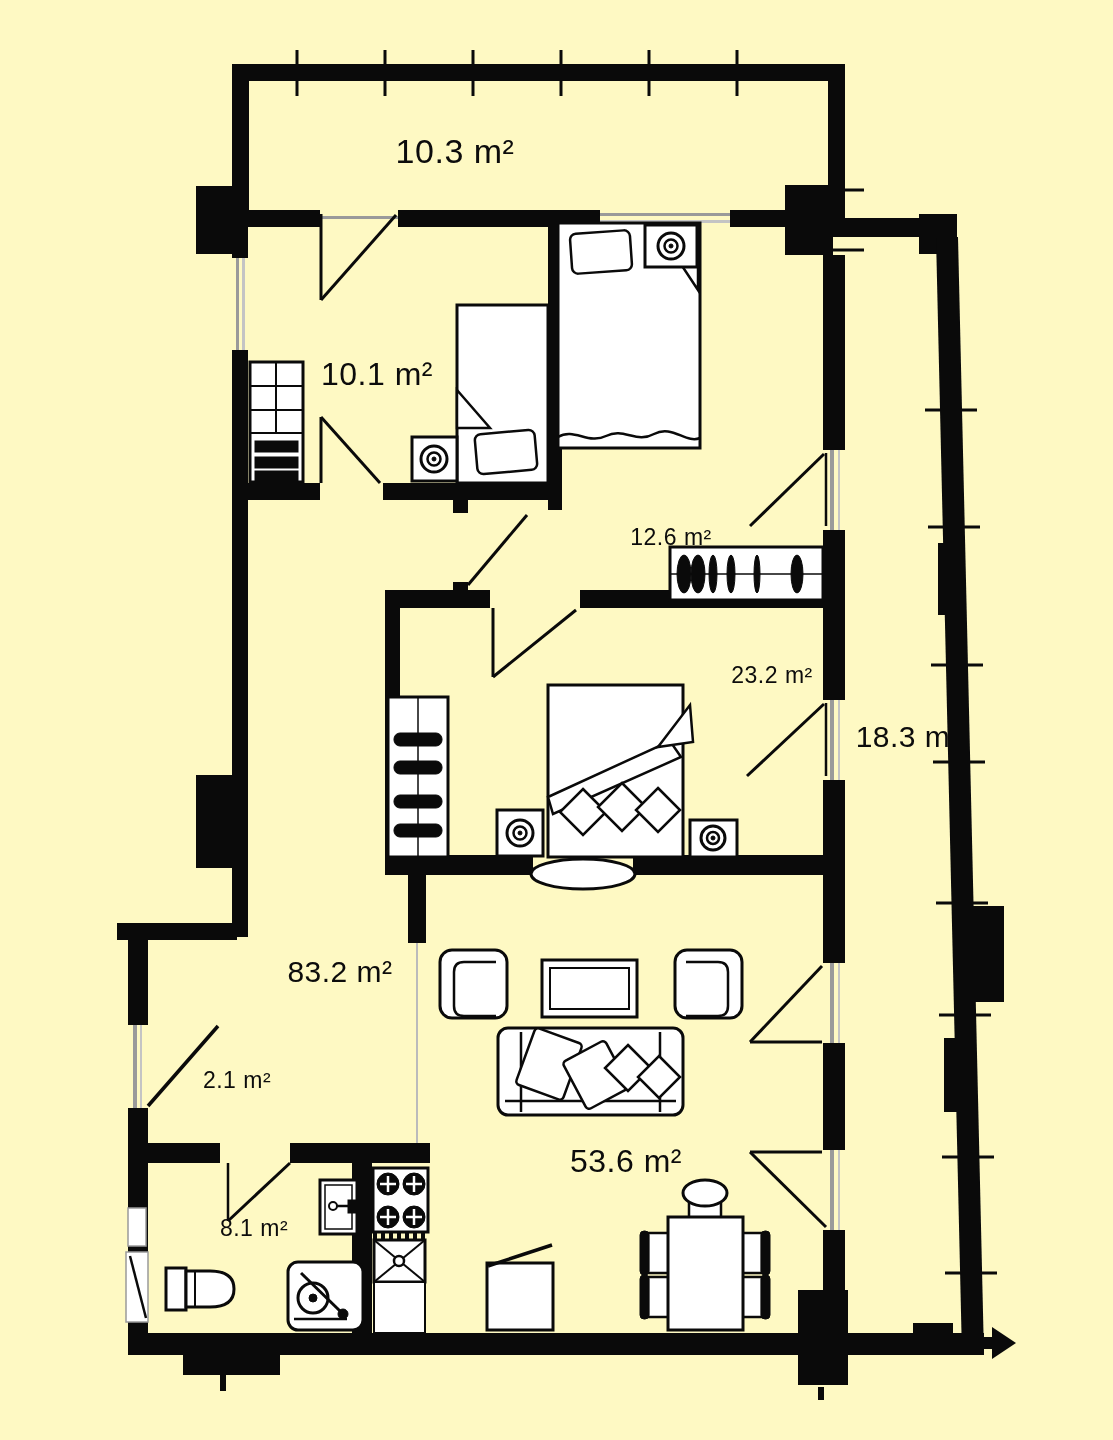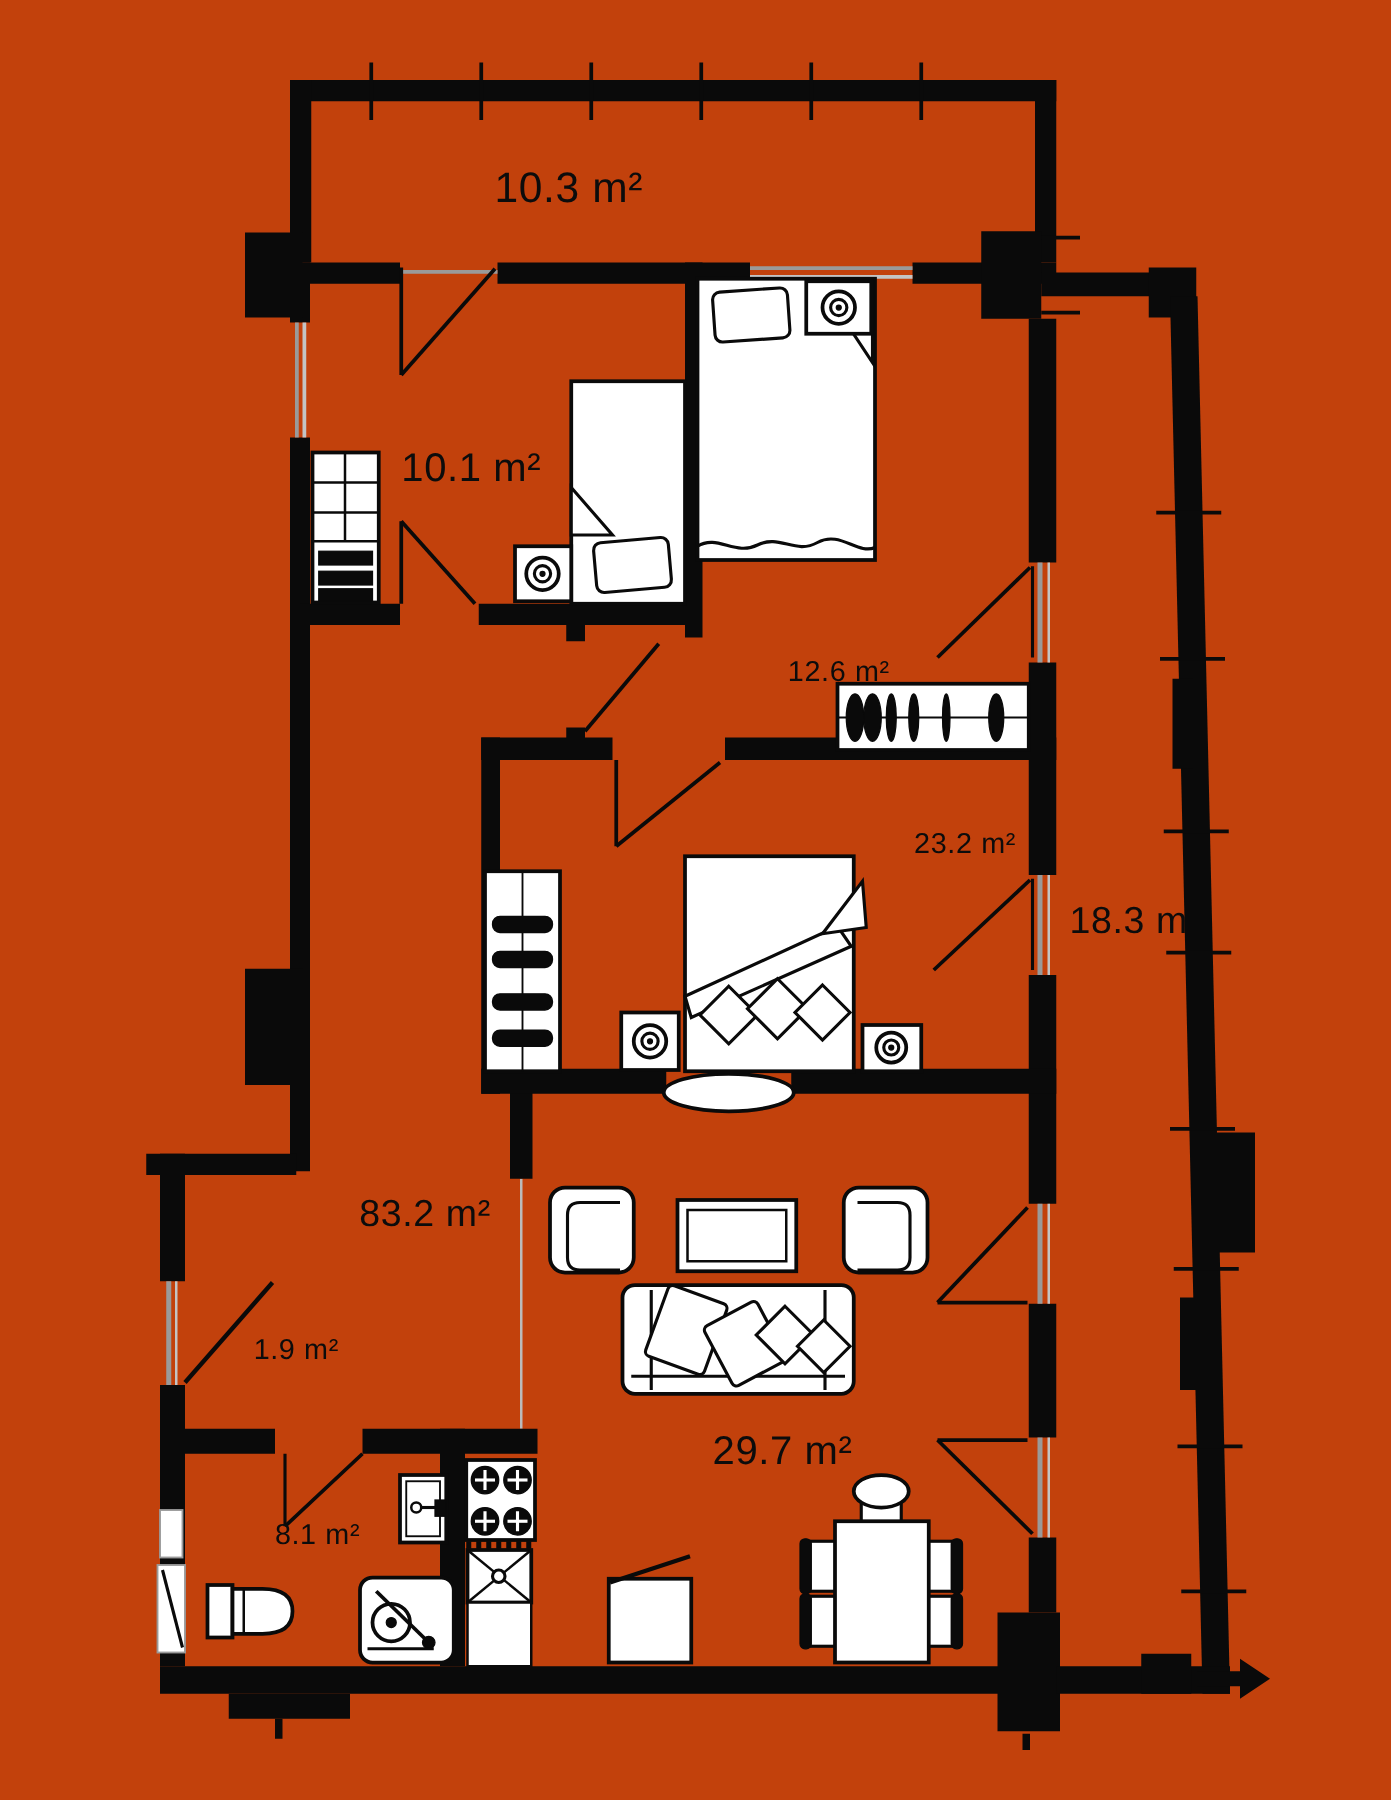--- a/index.html
+++ b/index.html
@@ -1,16 +1,16 @@
 <!DOCTYPE html>
 <html><head>
 <meta charset="utf-8">
 <style>
   html,body{margin:0;padding:0;background:#fff;}
-  .plan{position:relative;width:1113px;height:1440px;background:#c2410c;overflow:hidden;
+  .plan{position:relative;width:1113px;height:1440px;background:#fef9c3;overflow:hidden;
         font-family:"Liberation Sans", sans-serif;}
   .plan svg{position:absolute;left:0;top:0;}
   .room-label{position:absolute;transform:translate(-50%,-50%);white-space:nowrap;
               color:#0c0c0c;font-family:"Liberation Sans",sans-serif;letter-spacing:0.5px;}
   .lbl-xl{font-size:34px;}
   .lbl-lg{font-size:30px;margin-top:16px;}
   .lbl-md{font-size:32px;}
   .lbl-sm{font-size:23px;}
 </style>
 </head>
@@ -341,17 +341,17 @@
       <circle cx="333" cy="1206" r="4" stroke-width="2"></circle>
     </g>
   </g>
 </svg>
 
   <div class="room-label lbl-xl" style="left:455px;top:151px;">10.3 m²</div>
   <div class="room-label lbl-md" style="left:377px;top:374px;">10.1 m²</div>
   <div class="room-label lbl-sm" style="left:671px;top:537px;">12.6 m²</div>
   <div class="room-label lbl-sm" style="left:772px;top:675px;">23.2 m²</div>
   <div class="room-label lbl-lg" style="left:340px;top:956px;">83.2 m²</div>
-  <div class="room-label lbl-sm" style="left:237px;top:1080px;">1.9 m²</div>
+  <div class="room-label lbl-sm" style="left:237px;top:1080px;">2.1 m²</div>
   <div class="room-label lbl-sm" style="left:254px;top:1228px;">8.1 m²</div>
-  <div class="room-label lbl-md" style="left:626px;top:1161px;">29.7 m²</div>
+  <div class="room-label lbl-md" style="left:626px;top:1161px;">53.6 m²</div>
   <div class="room-label lbl-lg" style="left:903px;top:721px;">18.3 m</div>
 </div>
 
 </body></html>

